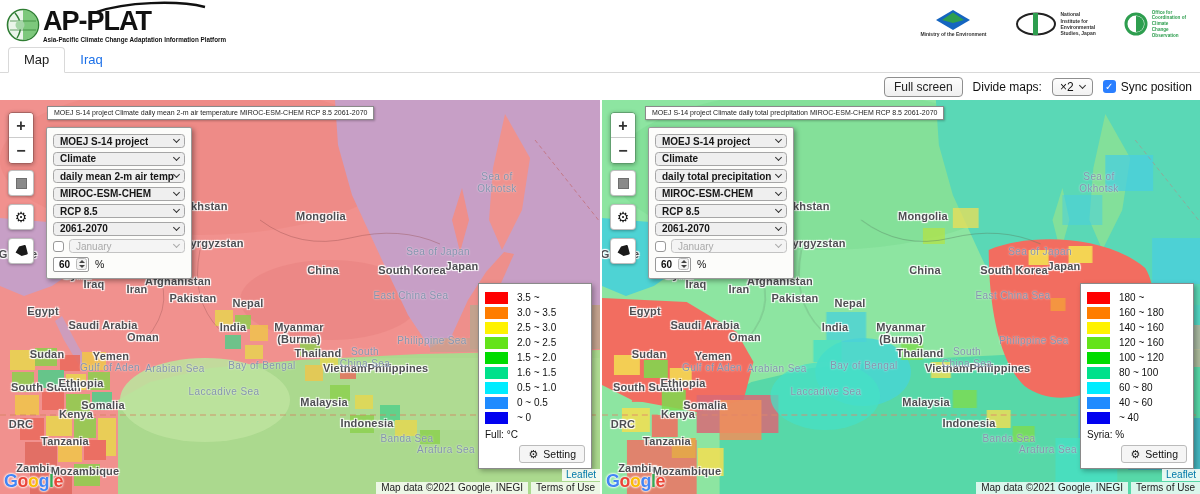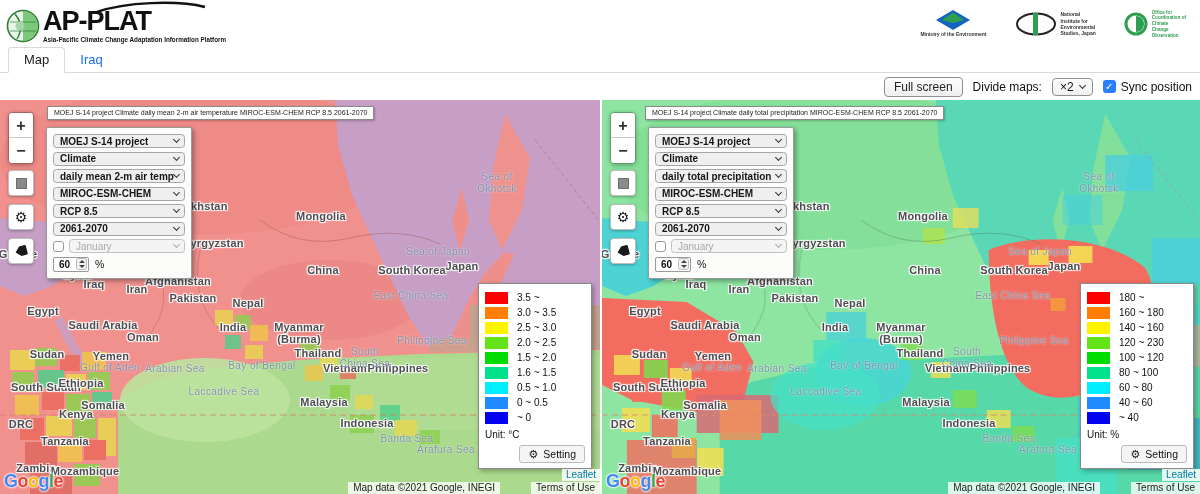--- a/index.html
+++ b/index.html
@@ -1,21 +1,21 @@
 <!DOCTYPE html>
 <html><head>
 <meta charset="utf-8">
 <style>
   * { box-sizing: border-box; margin: 0; padding: 0; }
   html,body { width:1200px; height:494px; overflow:hidden; background:#fff;
     font-family:"Liberation Sans","DejaVu Sans",sans-serif; }
 
   
   .header { height:46px; display:flex; align-items:center; padding:2px 10px 0 6px; }
-  .brand { display:flex; align-items:flex-end; position:relative; }
+  .brand { display:flex; align-items:center; position:relative; }
   .brand-icon { width:34px; height:34px; margin-top:2px; }
   .brand-txt { margin-left:3px; position:relative; }
   .brand-name { font-size:27px; font-weight:700; color:#111; letter-spacing:-1px; line-height:30px; }
   .brand-tag { font-size:6.3px; font-weight:700; color:#111; white-space:nowrap; }
   .brand-swoosh { position:absolute; left:52px; top:-5px; pointer-events:none; }
   .app-title { font-size:26px; color:#4d4d4d; letter-spacing:.5px; margin-left:16px; margin-top:2px; white-space:nowrap; }
   .partners { margin-left:auto; display:flex; align-items:center; gap:28px; padding-right:4px; }
   .partner { display:flex; align-items:center; gap:4px; }
   .partner.col { flex-direction:column; gap:1px; }
   .p-caption { font-size:5px; font-weight:700; color:#333; white-space:pre-line; line-height:1.25; }
@@ -91,21 +91,21 @@
   .legend-unit { font-size:10px; color:#111; margin-top:4px; }
   .setting-btn { align-self:flex-end; margin-top:5px; display:flex; align-items:center; background:#f5f5f5; border:1px solid #bbb;
     border-radius:3px; padding:2px 8px; font-size:10.5px; color:#111; cursor:pointer; font-weight:400; }
 
   .google-logo { position:absolute; left:4px; bottom:2px; z-index:6; font-size:18px; font-weight:700; letter-spacing:-.5px; cursor:pointer;
     text-shadow:0 0 2px #fff,0 0 2px #fff,0 0 3px #fff; }
   .leaflet-chip { position:absolute; right:0; bottom:13px; z-index:6; background:rgba(255,255,255,.85); color:#0078A8; font-size:10px;
     padding:0 4px 1px; cursor:pointer; text-decoration:none; }
   .attrib { position:absolute; right:0; bottom:0; z-index:6; display:flex; gap:3px; font-size:10px; color:#222; }
   .attrib-chip { background:rgba(255,255,255,.78); padding:0 5px 1px; white-space:nowrap; }
-  .attrib-chip.link { cursor:pointer; color:#222; text-decoration:none;margin-left:28px; }
+  .attrib-chip.link { cursor:pointer; color:#222; text-decoration:none; }
 </style>
 </head>
 <body>
 
 <div class="header">
   <div class="brand">
     <svg class="brand-icon" viewBox="0 0 34 34">
       <circle cx="17" cy="17" r="15.5" fill="#eaf5ea" stroke="#2e7d32" stroke-width="1.6"></circle>
       <path d="M17,2 a15,15 0 0 1 0,30" fill="#6abf69" opacity=".85"></path>
       <path d="M9,5 q10,12 2,25" stroke="#2e7d32" stroke-width="1.4" fill="none"></path>
@@ -384,21 +384,21 @@
           </div>
           <div class="legend-row">
             <span class="legend-swatch" style="background: rgb(31, 139, 255);"></span>
             <span class="legend-label">0 ~ 0.5</span>
           </div>
           <div class="legend-row">
             <span class="legend-swatch" style="background: rgb(2, 2, 240);"></span>
             <span class="legend-label">~ 0</span>
           </div>
         </div>
-      <div class="legend-unit">Unit: °C</div>
+      <div class="legend-unit">Full: °C</div>
       <button class="setting-btn">
         <span class="gear small">⚙</span>
         <span>Setting</span>
       </button>
     </div>
 
     <div class="google-logo"><span style="color: rgb(66, 133, 244);">G</span><span style="color: rgb(234, 67, 53);">o</span><span style="color: rgb(251, 188, 5);">o</span><span style="color: rgb(66, 133, 244);">g</span><span style="color: rgb(52, 168, 83);">l</span><span style="color: rgb(234, 67, 53);">e</span></div>
     <a class="leaflet-chip">Leaflet</a>
     <div class="attrib">
       <span class="attrib-chip">Map data ©2021 Google, INEGI</span>
@@ -591,21 +591,21 @@
           <div class="legend-row">
             <span class="legend-swatch" style="background: rgb(255, 125, 0);"></span>
             <span class="legend-label">160 ~ 180</span>
           </div>
           <div class="legend-row">
             <span class="legend-swatch" style="background: rgb(255, 242, 0);"></span>
             <span class="legend-label">140 ~ 160</span>
           </div>
           <div class="legend-row">
             <span class="legend-swatch" style="background: rgb(100, 227, 25);"></span>
-            <span class="legend-label">120 ~ 230</span>
+            <span class="legend-label">120 ~ 160</span>
           </div>
           <div class="legend-row">
             <span class="legend-swatch" style="background: rgb(0, 220, 0);"></span>
             <span class="legend-label">100 ~ 120</span>
           </div>
           <div class="legend-row">
             <span class="legend-swatch" style="background: rgb(0, 225, 139);"></span>
             <span class="legend-label">80 ~ 100</span>
           </div>
           <div class="legend-row">
@@ -614,21 +614,21 @@
           </div>
           <div class="legend-row">
             <span class="legend-swatch" style="background: rgb(31, 139, 255);"></span>
             <span class="legend-label">40 ~ 60</span>
           </div>
           <div class="legend-row">
             <span class="legend-swatch" style="background: rgb(2, 2, 240);"></span>
             <span class="legend-label">~ 40</span>
           </div>
         </div>
-      <div class="legend-unit">Unit: %</div>
+      <div class="legend-unit">Syria: %</div>
       <button class="setting-btn">
         <span class="gear small">⚙</span>
         <span>Setting</span>
       </button>
     </div>
 
     <div class="google-logo"><span style="color: rgb(66, 133, 244);">G</span><span style="color: rgb(234, 67, 53);">o</span><span style="color: rgb(251, 188, 5);">o</span><span style="color: rgb(66, 133, 244);">g</span><span style="color: rgb(52, 168, 83);">l</span><span style="color: rgb(234, 67, 53);">e</span></div>
     <a class="leaflet-chip">Leaflet</a>
     <div class="attrib">
       <span class="attrib-chip">Map data ©2021 Google, INEGI</span>

